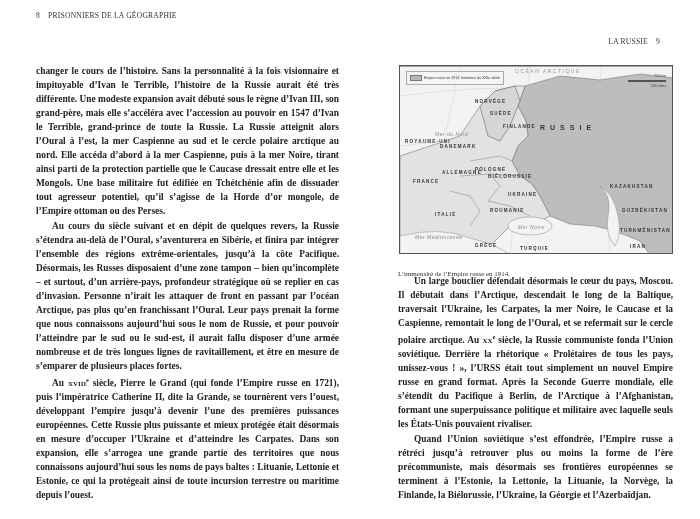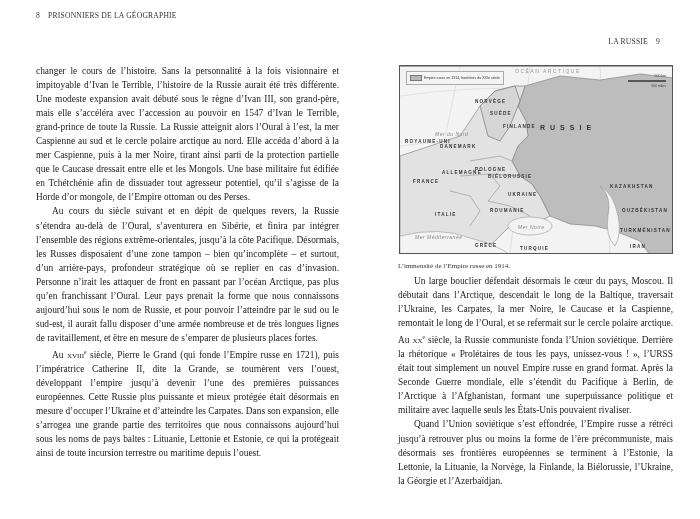--- a/index.html
+++ b/index.html
@@ -1,30 +1,30 @@
 <!DOCTYPE html>
 <html><head>
 <meta charset="utf-8">
 <style>
   html, body { margin:0; padding:0; background:#ffffff; }
   body { width:700px; height:519px; position:relative; overflow:hidden; font-family:"Liberation Serif","DejaVu Serif",serif; color:#222; }
   .running { position:absolute; top:11px; font-size:7.6px; letter-spacing:0.2px; color:#333; }
   .running.left { left:36px;text-align:center; }
   .running.right { right:40px;margin-top:26px; }
   .running .num { margin:0 6px; }
-  .col { position:absolute; font-size:9.4px; line-height:14.05px; text-align:justify; }
+  .col { position:absolute; font-size:9.4px; line-height:14.05px; text-align:justify;font-weight:bold; }
   .col.left { left:36px; top:64px; width:303px; }
   .col.right { left:398px; top:274px; width:275px; }
   .col p { margin:0; text-indent:0; }
   .col p.ind { text-indent:16px; }
   .col.right p.first { text-indent:16px; }
   sup { font-size:5.5px; vertical-align:4px; }
   .smallcaps { font-variant:small-caps; }
   .map { position:absolute; left:399px; top:65px; width:274px; height:189px; border:1.5px solid #555; box-sizing:border-box; background:#e9e9e9; overflow:hidden; }
-  .caption { position:absolute; left:398px; top:262px; font-size:7px; color:#333; }
+  .caption { position:absolute; left:398px; top:270px; font-size:7px; color:#333; }
   .maplabel { position:absolute; font-family:"Liberation Sans","DejaVu Sans",sans-serif; font-size:4.6px; font-weight:bold; letter-spacing:1.2px; color:#333; white-space:nowrap; }
   .maplabel.big { font-size:7px; letter-spacing:5px; }
   .maplabel.sea { font-weight:normal; font-style:italic; color:#888; letter-spacing:0.5px; font-size:5px; }
   .maplabel.ocean { font-weight:normal; color:#999; letter-spacing:1.5px; font-size:5px; }
   .legend { position:absolute; left:6px; top:5px; width:98px; height:14px; background:#f4f4f4; border:0.5px solid #aaa; font-family:"Liberation Sans","DejaVu Sans",sans-serif; font-size:3.6px; color:#333; display:flex; align-items:center; padding-left:3px; box-sizing:border-box; }
   .legend .swatch { width:10px; height:4px; background:#b8b8b8; border:0.5px solid #777; margin-right:2px; }
   .scale { position:absolute; right:6px; top:8px; font-family:"Liberation Sans","DejaVu Sans",sans-serif; font-size:3.5px; color:#444; text-align:right; }
   .scale .bar { width:38px; height:2px; background:#555; margin:2px 0 2px auto; }
 </style>
 </head>

